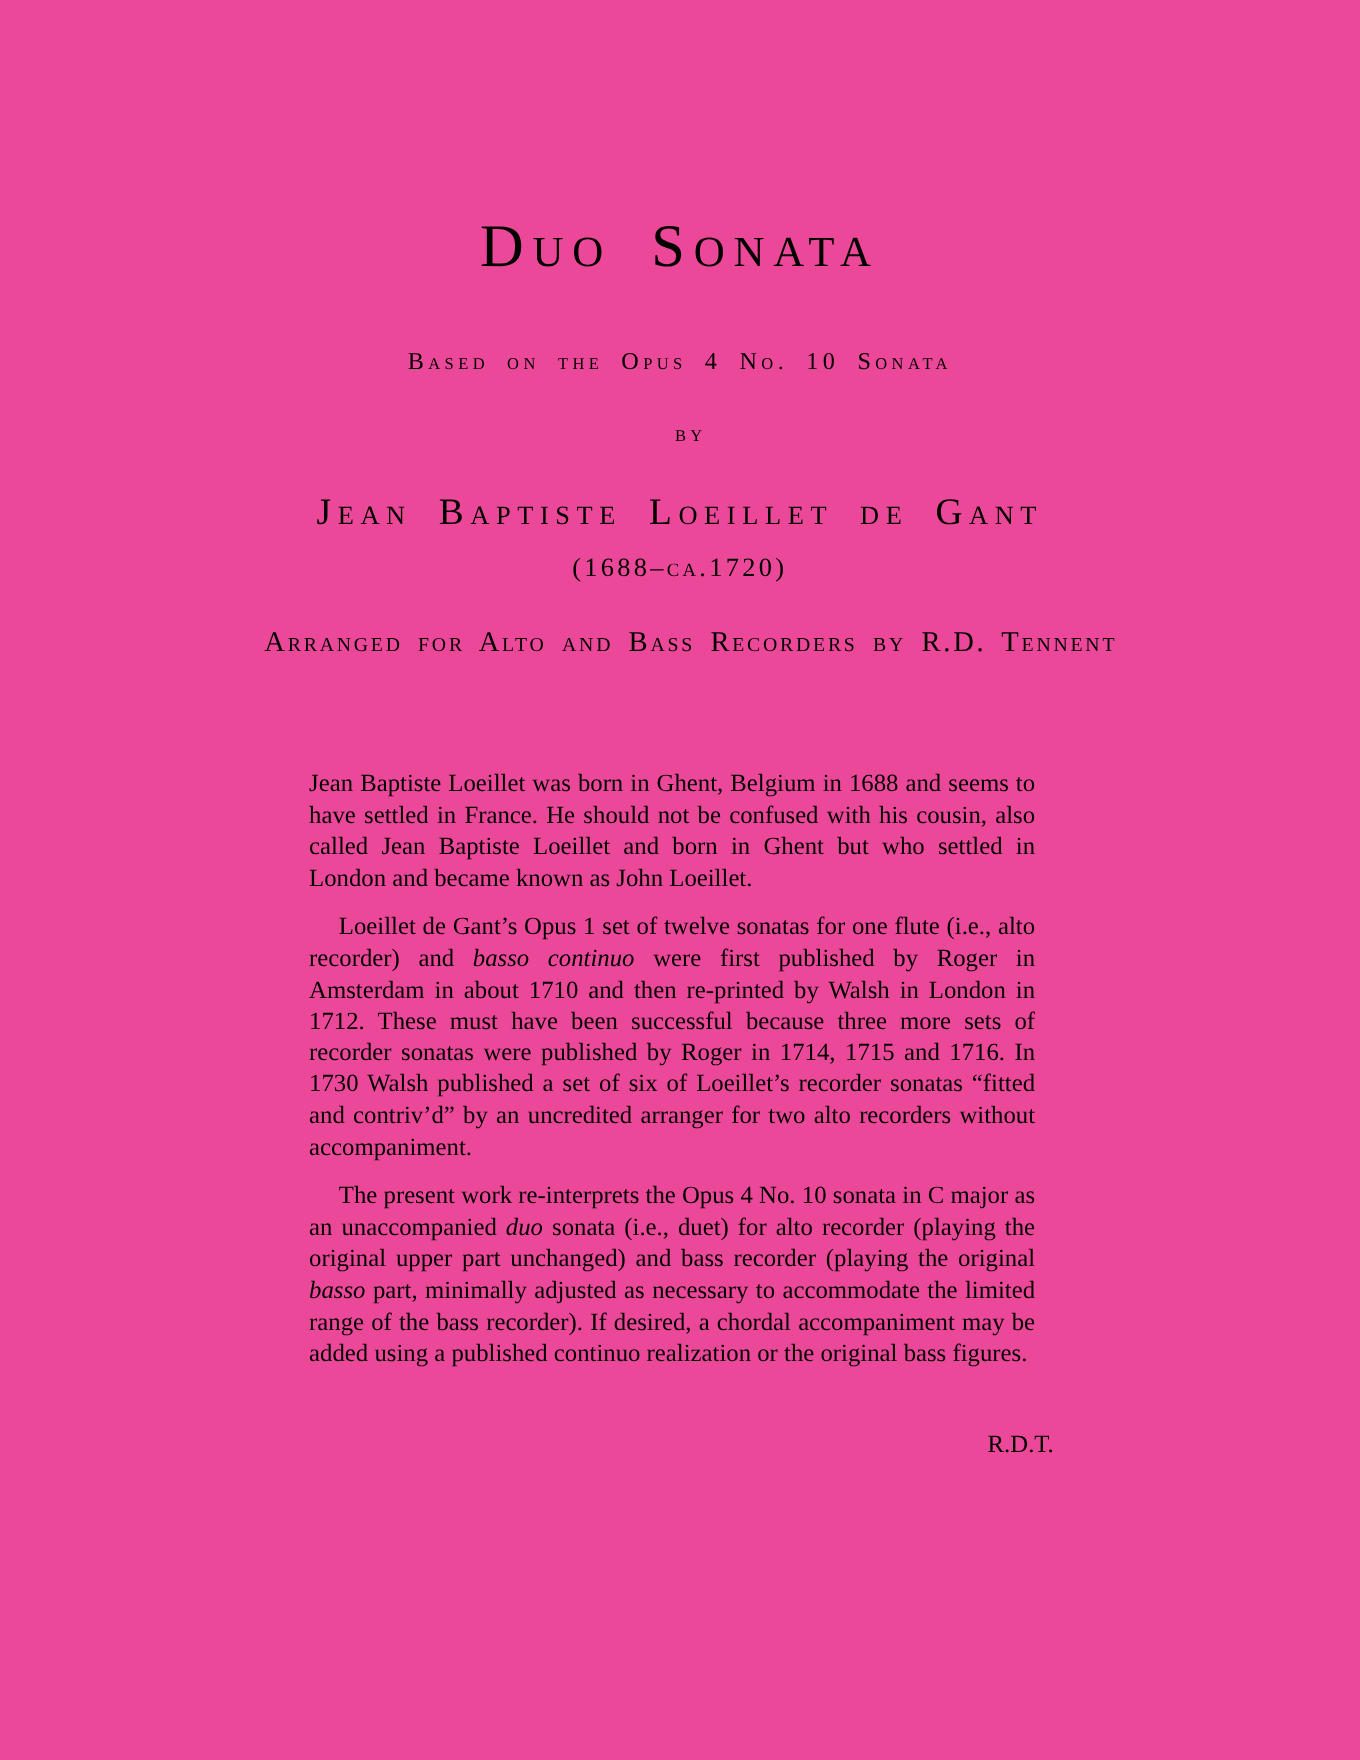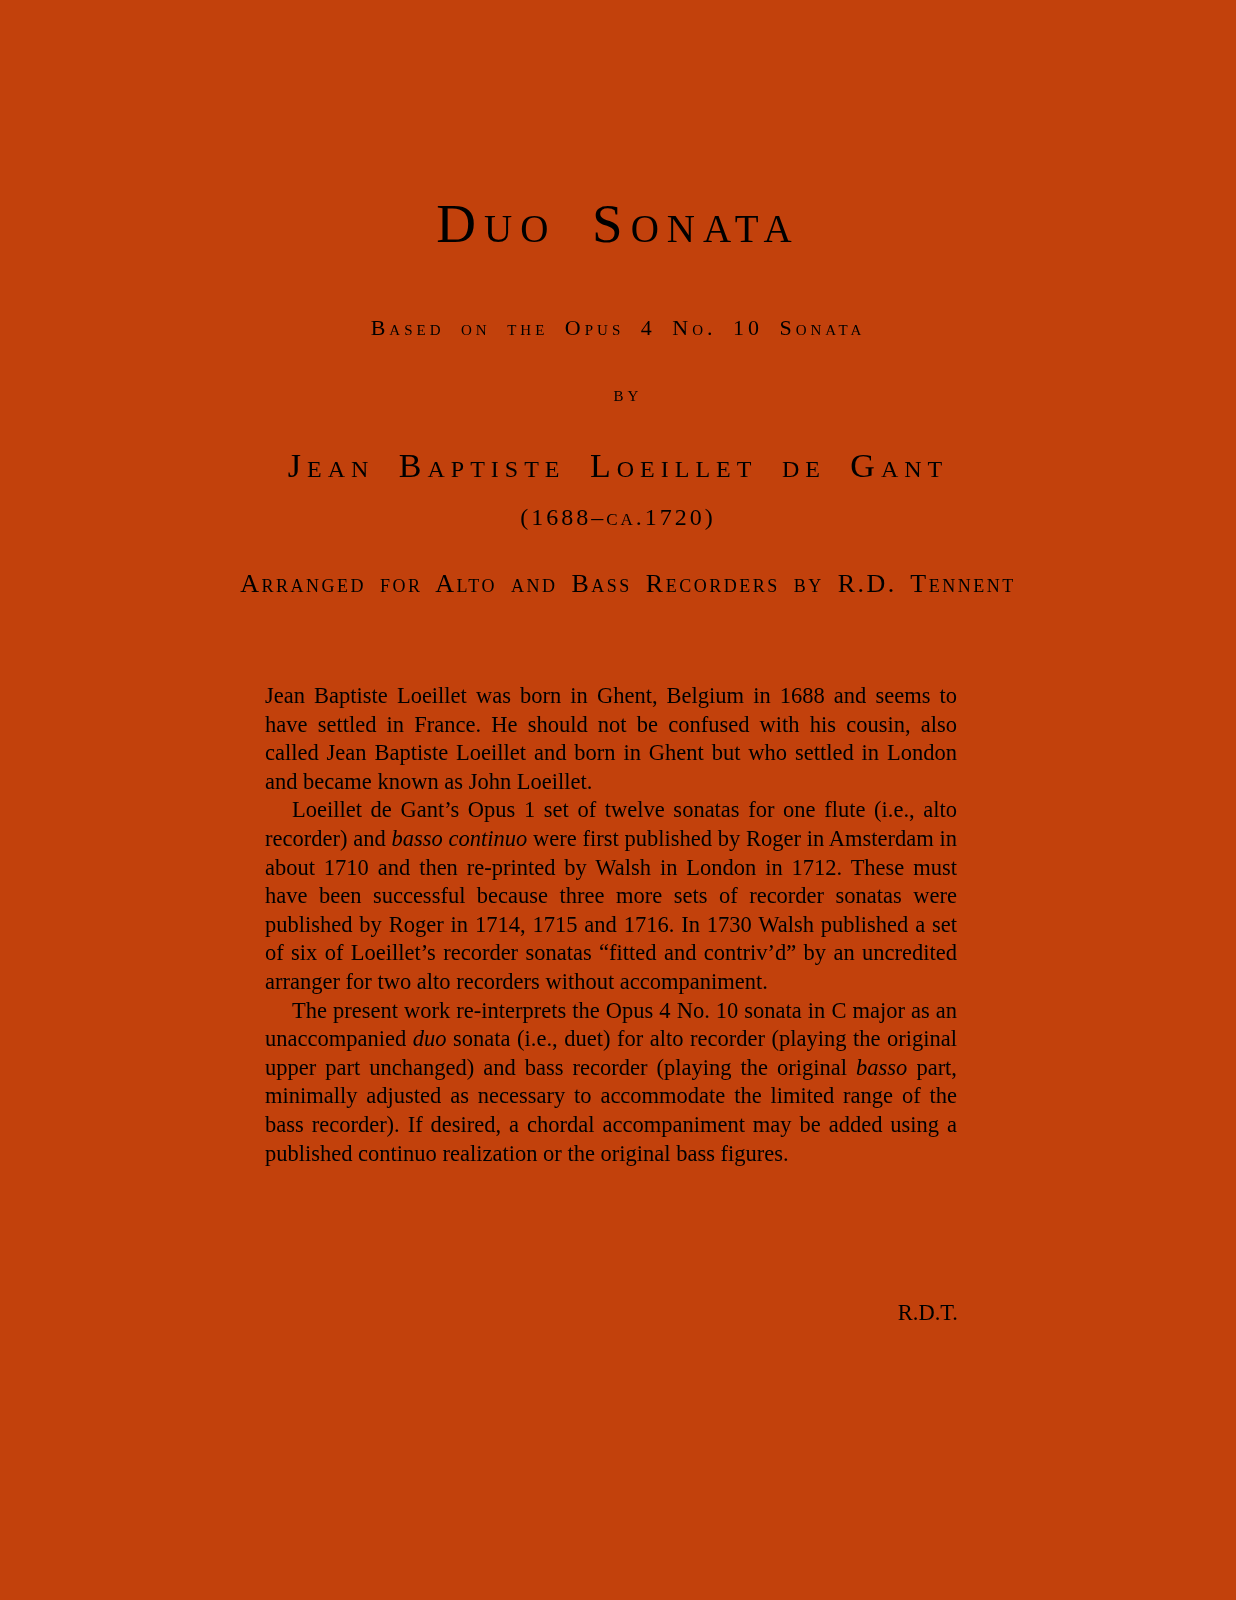--- a/index.html
+++ b/index.html
@@ -4,21 +4,21 @@
 <style>
   html, body {
     margin: 0;
     padding: 0;
     background: #ffffff;
   }
   .page {
     position: relative;
     width: 1236px;
     height: 1600px;
-    background: #c2410c;
+    background: #ec4899;
     color: #000000;
     font-family: "Liberation Serif", "DejaVu Serif", serif;
     overflow: hidden;
   }
   .heading {
     text-align: center;
     font-variant: small-caps;
   }
   .title {
     padding-top: 196px;
@@ -66,21 +66,21 @@
   .body-text {
     position: absolute;
     left: 265px;
     top: 682px;
     width: 692px;
     font-size: 22.5px;
     line-height: 28.6px;
     text-align: justify;
   }
   .body-text p {
-    margin: 0;
+    margin: 16px;
   }
   .body-text p.indented {
     text-indent: 27px;
   }
   .body-text em {
     font-style: italic;
   }
   .signature {
     position: absolute;
     right: 278px;

